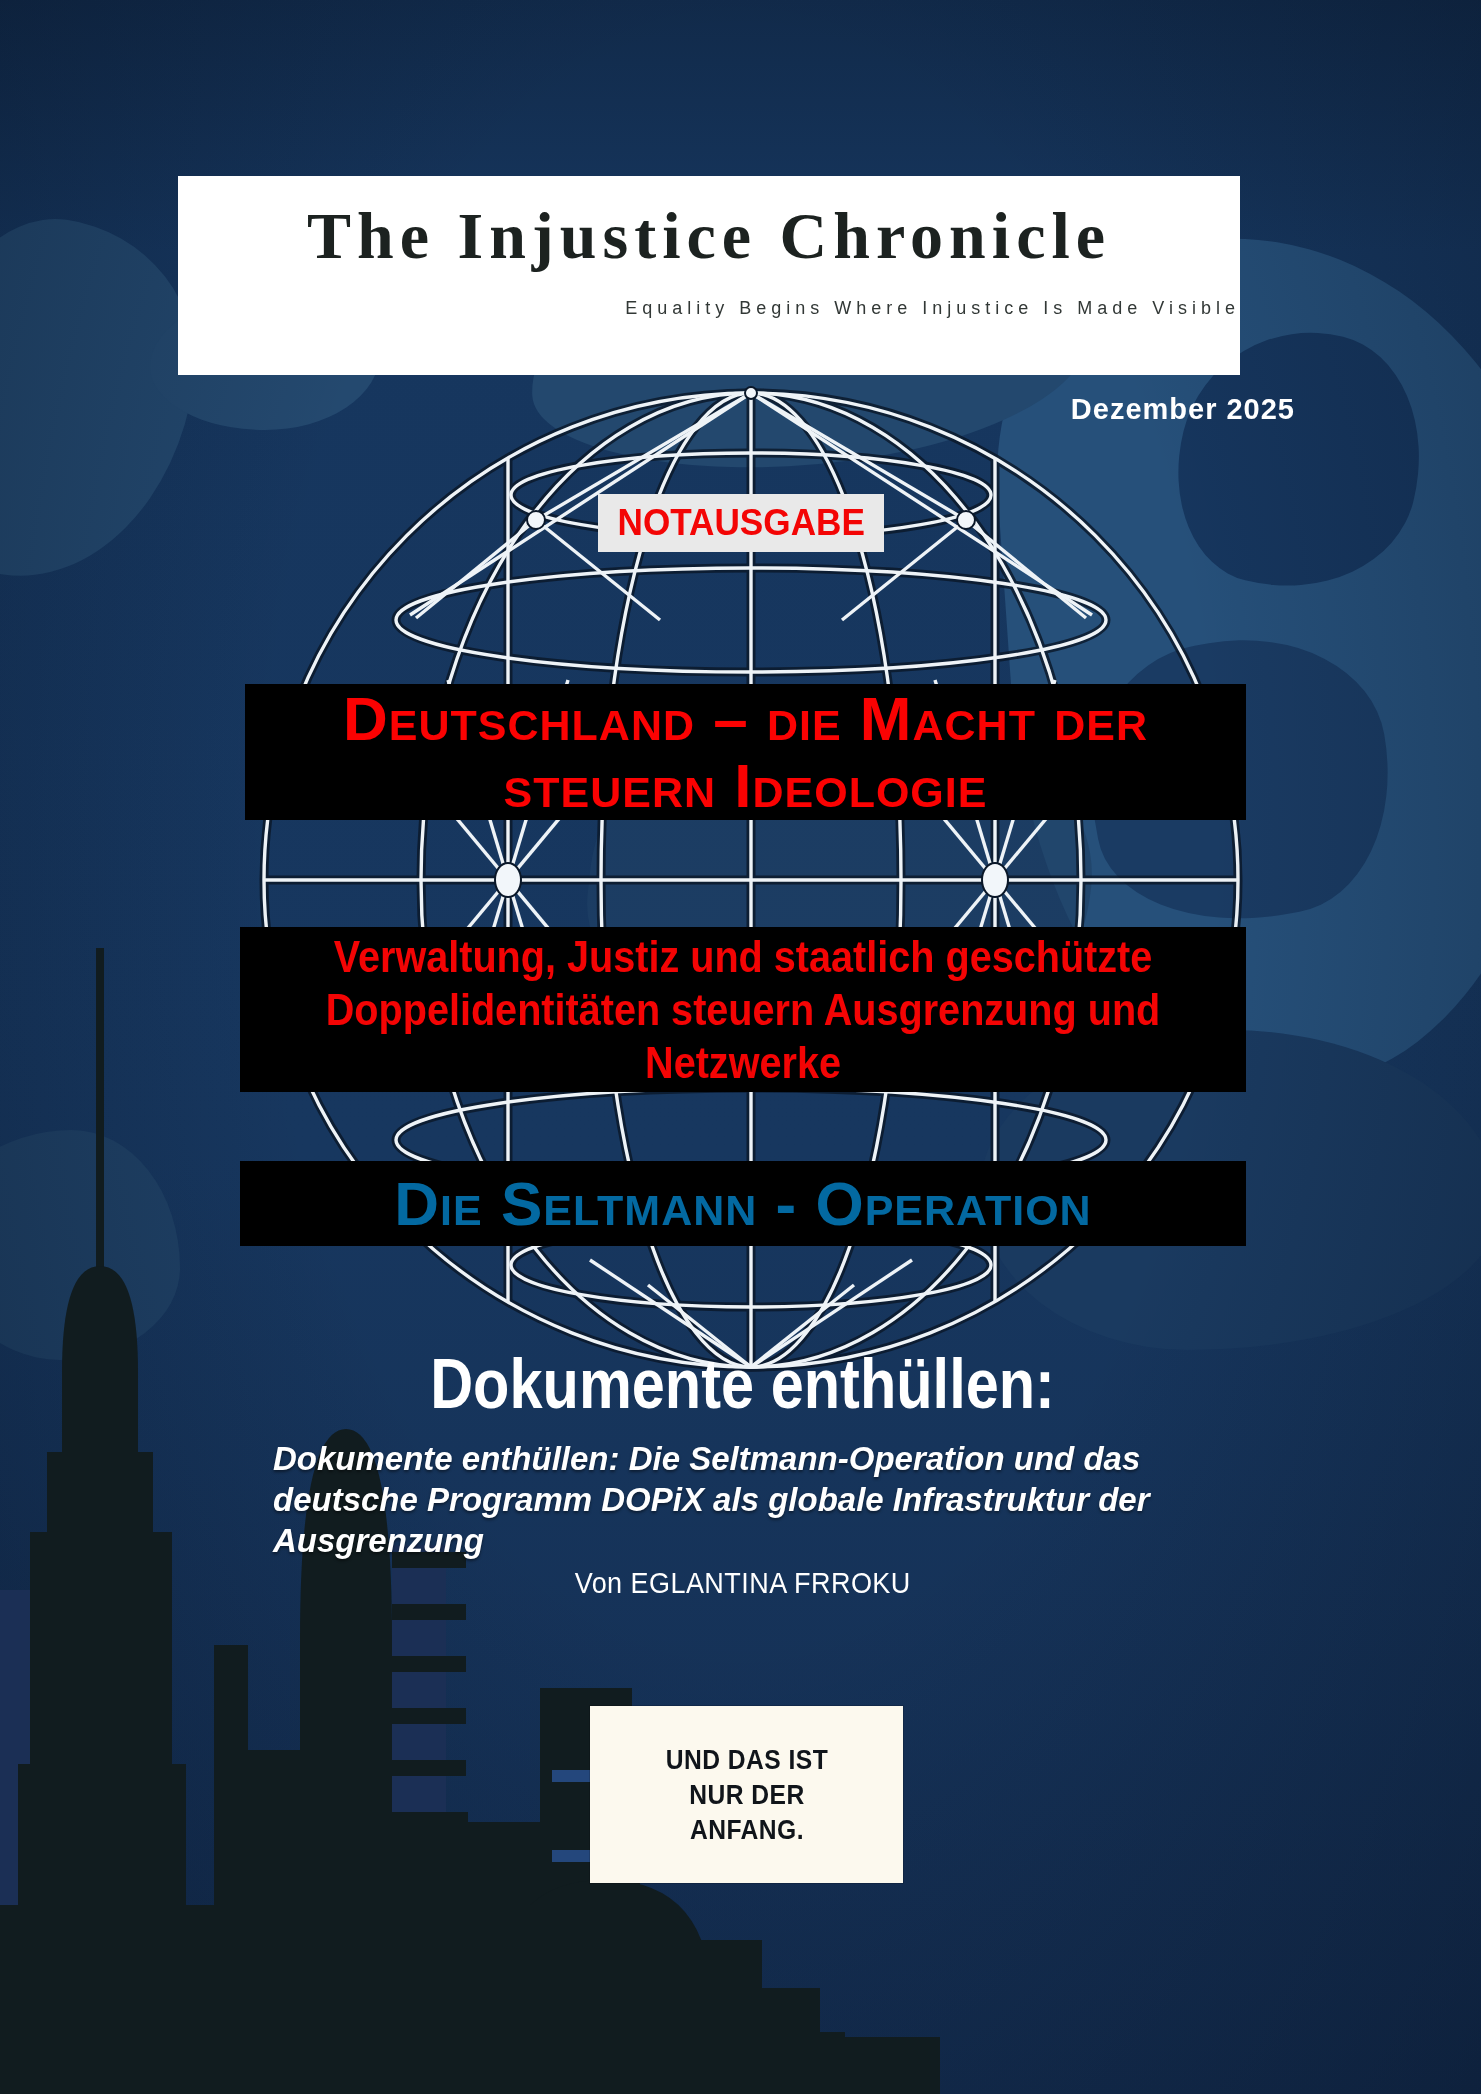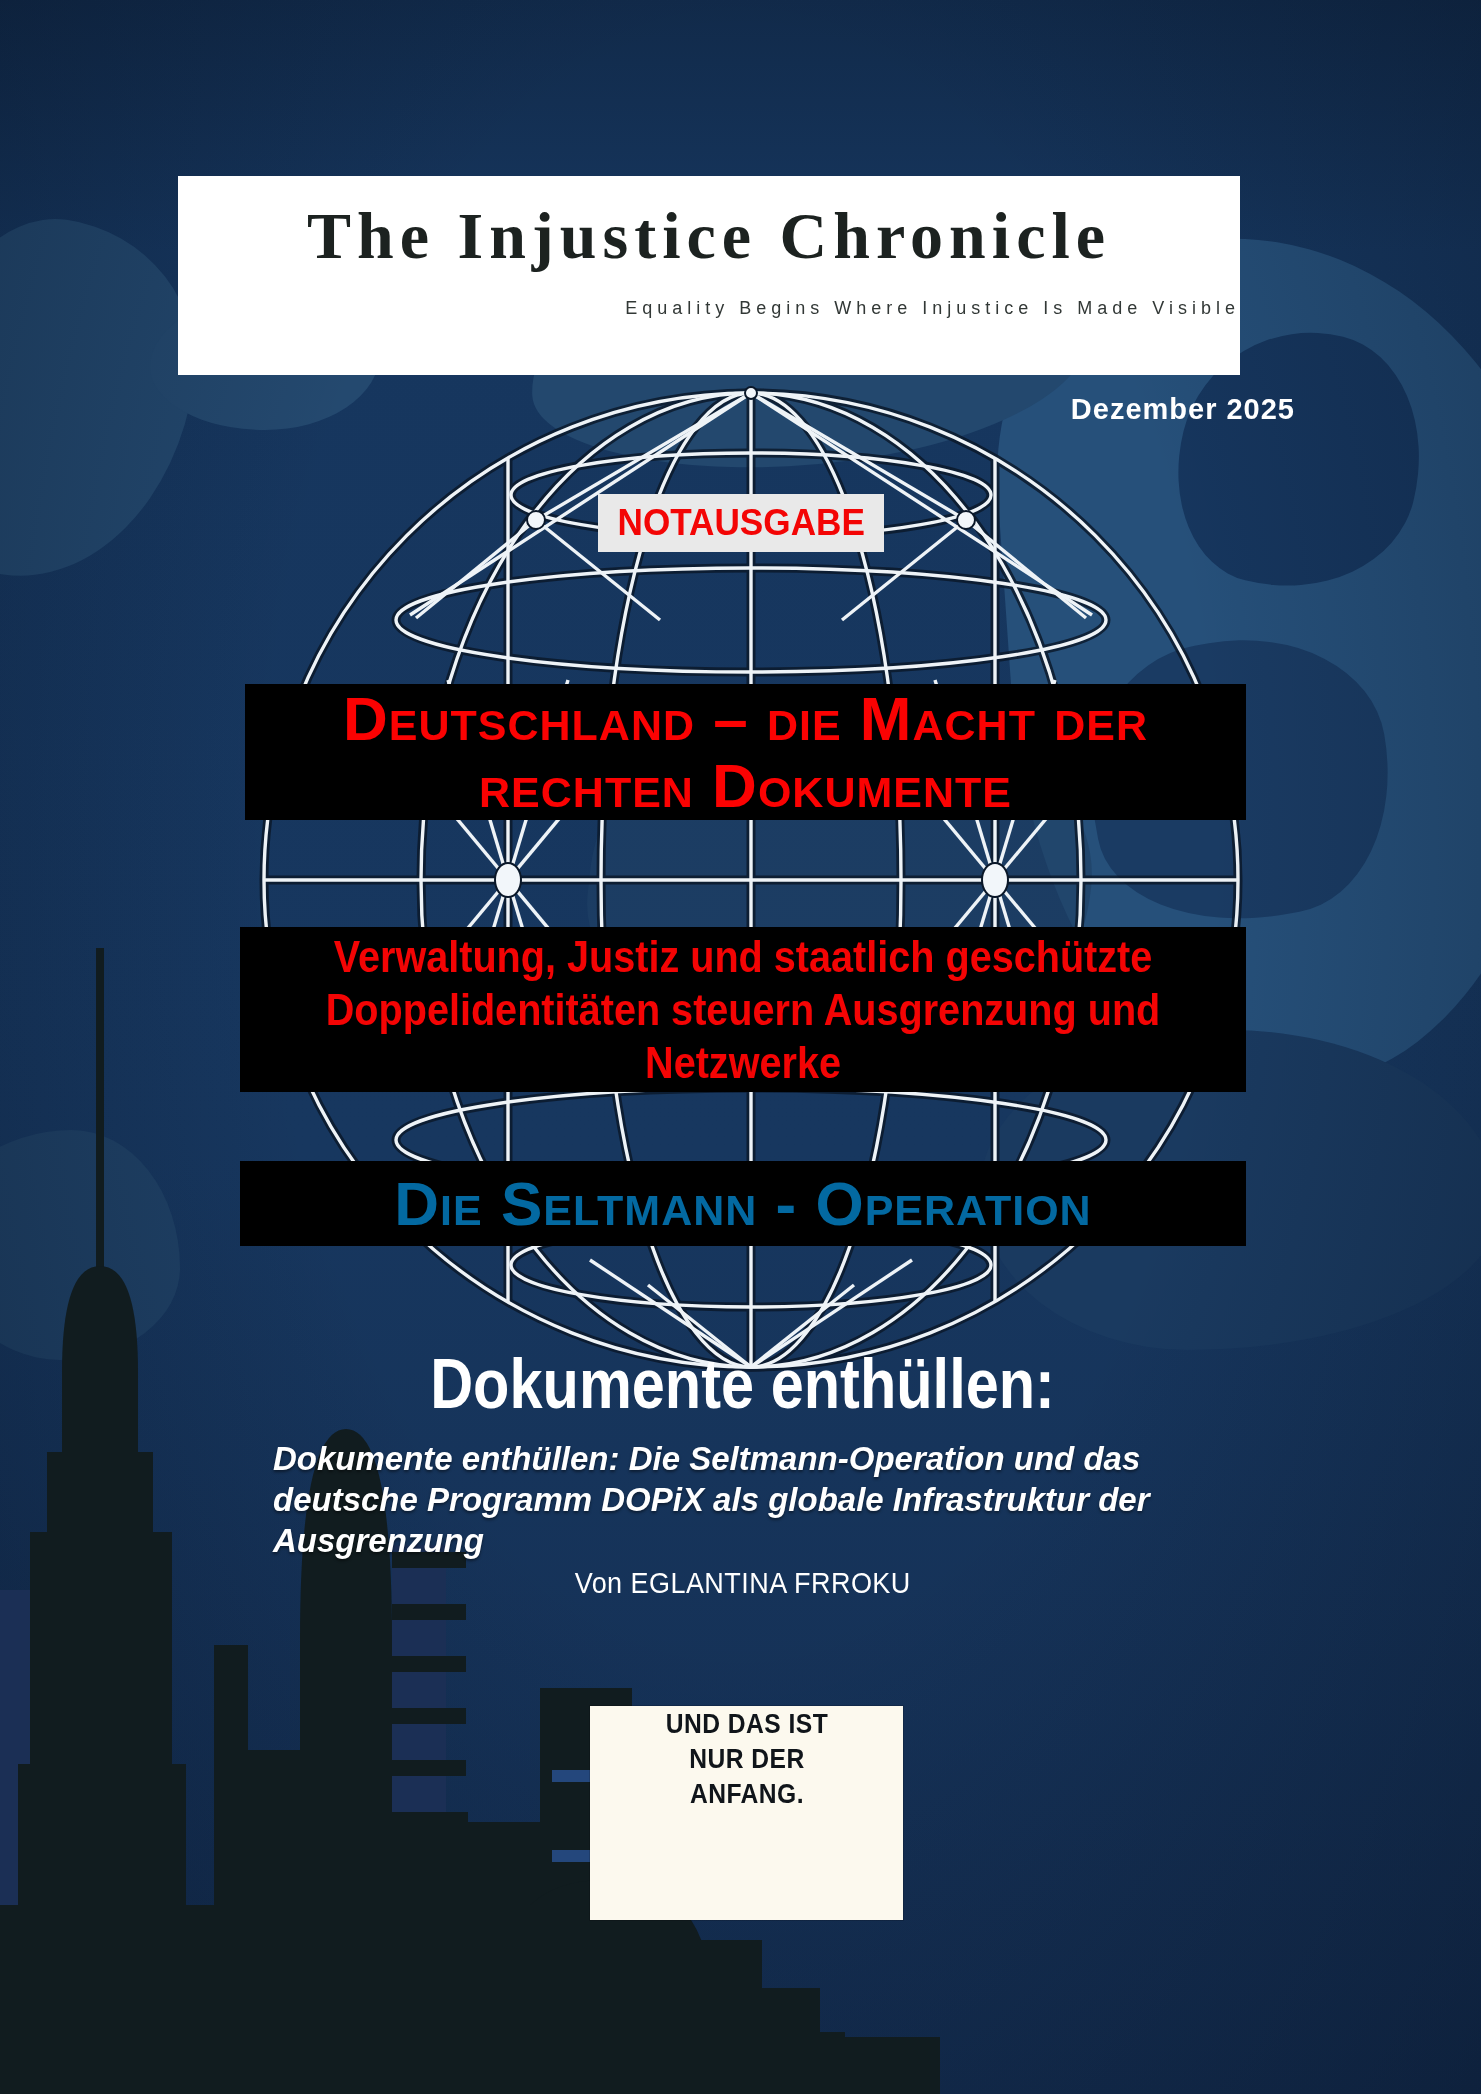--- a/index.html
+++ b/index.html
@@ -63,22 +63,22 @@
   .reveal-heading{position:absolute;left:243px;top:1344px;width:1000px;text-align:center;
     font-size:70px;font-weight:700;color:#ffffff;}
   .reveal-heading>span{display:inline-block;transform:scaleX(.85);white-space:nowrap;}
   .reveal-dek{position:absolute;left:273px;top:1438px;width:940px;text-align:left;
     font-size:33px;line-height:41px;font-weight:700;font-style:italic;color:#ffffff;
     text-shadow:0 2px 3px rgba(0,0,0,.45);}
   .byline{position:absolute;left:243px;top:1566px;width:1000px;text-align:center;
     font-size:30px;font-weight:400;color:#ffffff;}
   .byline>span{display:inline-block;transform:scaleX(.9);white-space:nowrap;letter-spacing:.5px;}
   
-  .teaser{position:absolute;left:590px;top:1706px;width:313px;height:214px;background:#fcf9ee;
-    display:flex;align-items:flex-start;justify-content:center;box-shadow:0 0 0 1px rgba(0,0,0,.15);}
+  .teaser{position:absolute;left:590px;top:1706px;width:313px;height:177px;background:#fcf9ee;
+    display:flex;align-items:center;justify-content:center;box-shadow:0 0 0 1px rgba(0,0,0,.15);}
   .teaser-text{width:250px;text-align:center;font-size:28px;line-height:35px;font-weight:700;
     color:#10151a;transform:scaleX(.88);transform-origin:center;letter-spacing:.5px;}
 </style>
 </head>
 <body>
 
 <div id="canvas">
 
   <div class="blob blob-right"></div>
   <div class="blob blob-right-inner1"></div>
@@ -186,21 +186,21 @@
     <div class="masthead-tagline">Equality Begins Where Injustice Is Made Visible</div>
   </div>
 
   <div class="issue-date">Dezember 2025</div>
 
   <div class="badge">
     <span class="badge-text">NOTAUSGABE</span>
   </div>
 
   <div class="banner banner-main">
-    <div class="banner-main-text">Deutschland – die Macht der rechten Dokumente</div>
+    <div class="banner-main-text">Deutschland – die Macht der steuern Ideologie</div>
   </div>
 
   <div class="banner banner-sub">
     <div class="banner-sub-text">Verwaltung, Justiz und staatlich geschützte Doppelidentitäten steuern Ausgrenzung und Netzwerke</div>
   </div>
 
   <div class="banner banner-op">
     <div class="banner-op-text">Die Seltmann - Operation</div>
   </div>
 

